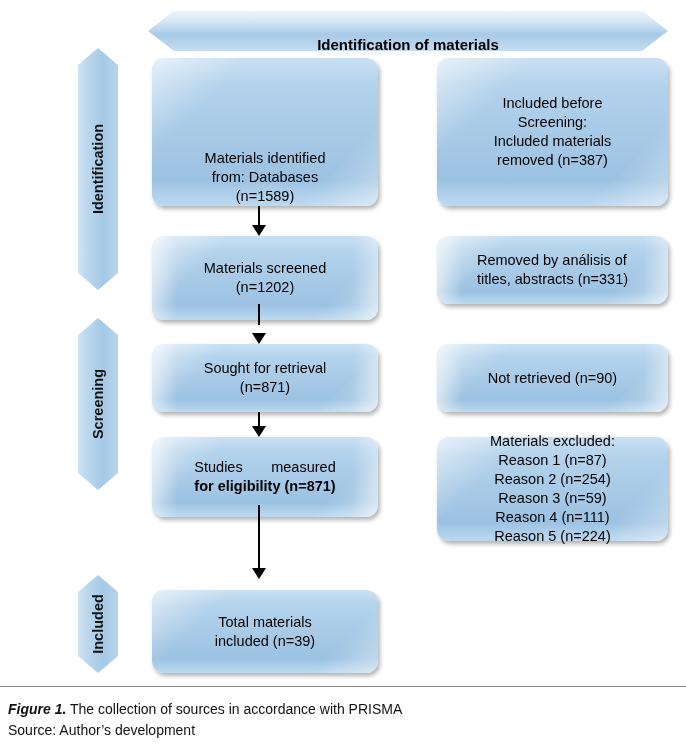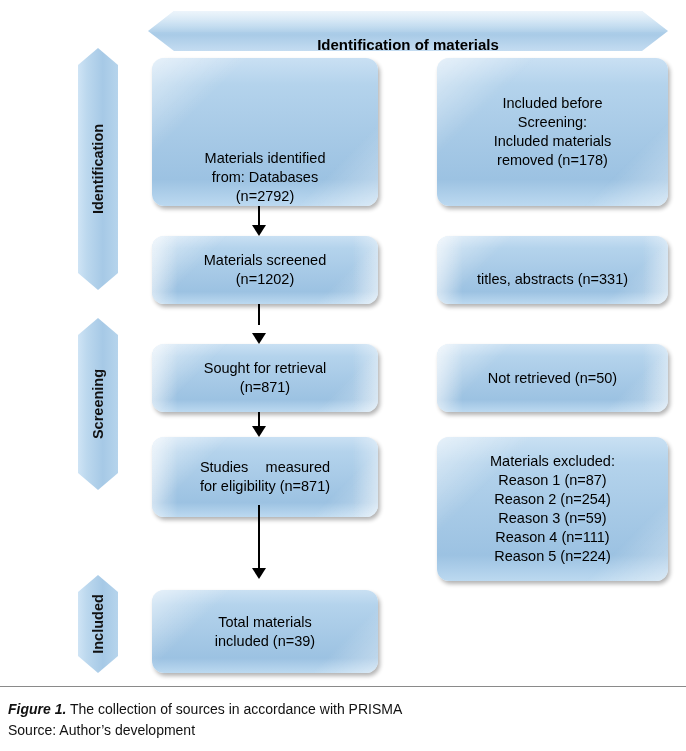--- a/index.html
+++ b/index.html
@@ -129,66 +129,66 @@
   </div>
 
   <div class="phase" style="left:78px;top:575px;width:40px;height:98px;">
     <span class="lbl">Included</span>
   </div>
 
   <div class="box" style="left:152px;top:58px;width:226px;height:148px;align-items:flex-end;">
     <span class="txt">
       <span>Materials identified</span><br>
       <span>from: Databases</span><br>
-      <span>(n=2792)</span>
+      <span>(n=1589)</span>
     </span>
   </div>
 
   <div class="box" style="left:437px;top:58px;width:231px;height:148px;">
     <span class="txt">
       <span>Included </span><span class="i">before</span><br>
       <span class="i">Screening:</span><br>
       <span>Included materials</span><br>
-      <span>removed (n=178)</span>
-    </span>
-  </div>
-
-  <div class="box bevel-lr" style="left:152px;top:236px;width:226px;height:68px;">
+      <span>removed (n=387)</span>
+    </span>
+  </div>
+
+  <div class="box bevel-lr" style="left:152px;top:236px;width:226px;height:84px;">
     <span class="txt">
       <span>Materials screened</span><br>
       <span>(n=1202)</span>
     </span>
   </div>
 
   <div class="box bevel-lr leftish" style="left:437px;top:236px;width:231px;height:68px;">
     <span class="txt">
-      <br>
+      <span>Removed by análisis of</span><br>
       <span>titles, abstracts (n=331)</span>
     </span>
   </div>
 
   <div class="box bevel-lr" style="left:152px;top:344px;width:226px;height:68px;">
     <span class="txt">
       <span>Sought for retrieval</span><br>
       <span>(n=871)</span>
     </span>
   </div>
 
   <div class="box bevel-lr" style="left:437px;top:344px;width:231px;height:68px;">
-    <span class="txt">Not retrieved (n=50)</span>
+    <span class="txt">Not retrieved (n=90)</span>
   </div>
 
   <div class="box bevel-lr justify" style="left:152px;top:437px;width:226px;height:80px;">
     <span class="txt">
       <span>Studies measured</span><br>
-      <span style="text-align-last:left;display:block;">for eligibility (n=871)</span>
-    </span>
-  </div>
-
-  <div class="box" style="left:437px;top:437px;width:231px;height:144px;">
+      <span style="text-align-last:left;display:block;font-weight:bold;">for eligibility (n=871)</span>
+    </span>
+  </div>
+
+  <div class="box" style="left:437px;top:437px;width:231px;height:104px;">
     <span class="txt">
       <span>Materials excluded:</span><br>
       <span>Reason 1 (n=87)</span><br>
       <span>Reason 2 (n=254)</span><br>
       <span>Reason 3 (n=59)</span><br>
       <span>Reason 4 (n=111)</span><br>
       <span>Reason 5 (n=224)</span>
     </span>
   </div>
 

